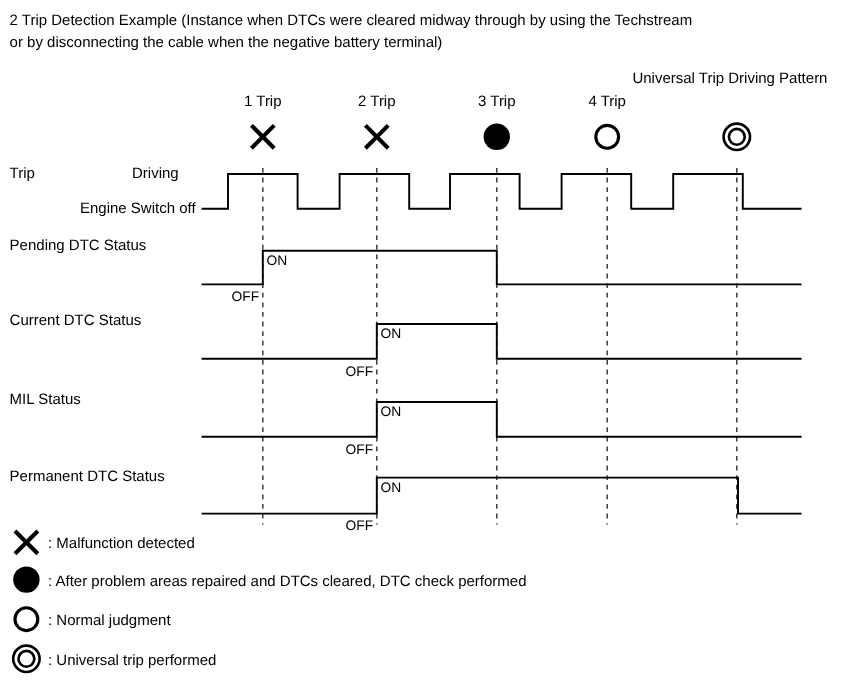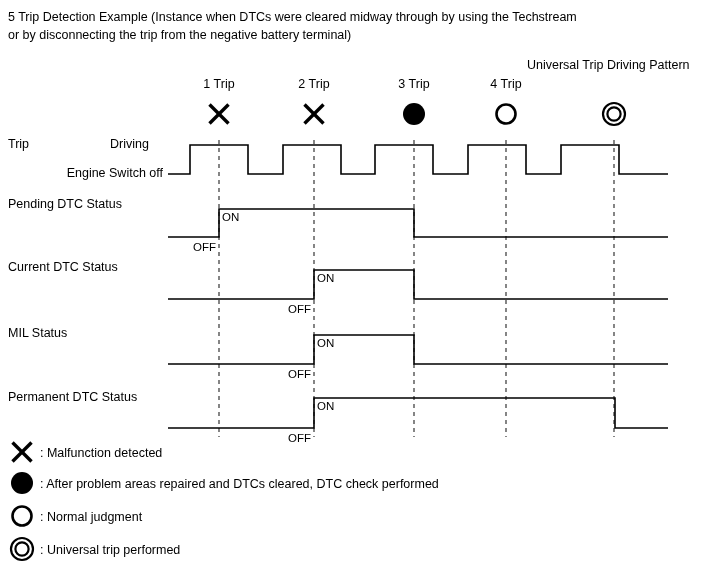--- a/index.html
+++ b/index.html
@@ -13,22 +13,22 @@
   .t11{font-size:11.5px;}
   .wave{fill:none;stroke:#000;stroke-width:1.6;stroke-linejoin:miter;}
   .dash{stroke:#444;stroke-width:1.3;stroke-dasharray:4 4;fill:none;}
 </style>
 </head>
 <body>
 
 <div id="stage">
 
   <div class="ttl">
-    <div>5 Trip Detection Example (Instance when DTCs were cleared midway through by using the Techstream</div>
-    <div>or by disconnecting the trip from the negative battery terminal)</div>
+    <div>2 Trip Detection Example (Instance when DTCs were cleared midway through by using the Techstream</div>
+    <div>or by disconnecting the cable when the negative battery terminal)</div>
   </div>
 
   <svg width="713" height="581">
 
     <text class="t12" id="uni-txt" x="527" y="69">Universal Trip Driving Pattern</text>
 
     <g id="trip-headers">
         <text x="219" y="88" text-anchor="middle" class="t12">1 Trip</text>
         <text x="314" y="88" text-anchor="middle" class="t12">2 Trip</text>
         <text x="414" y="88" text-anchor="middle" class="t12">3 Trip</text>

